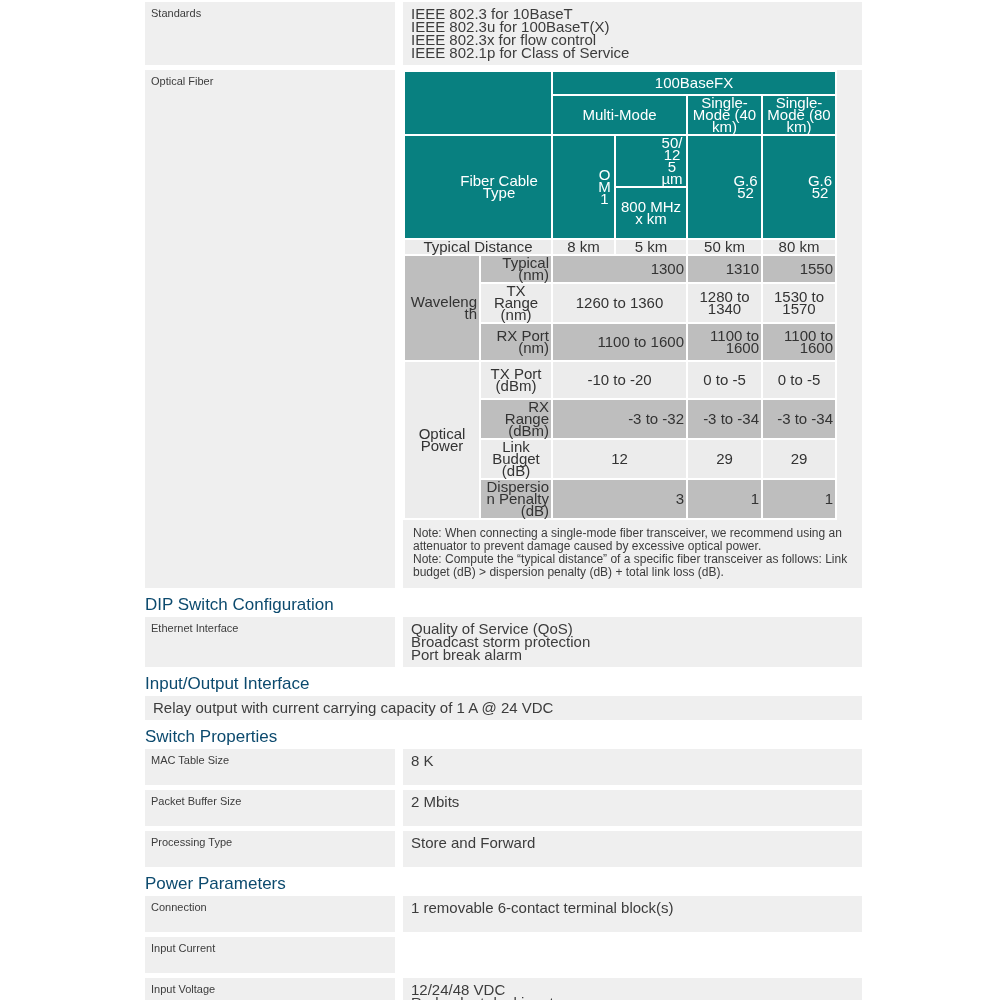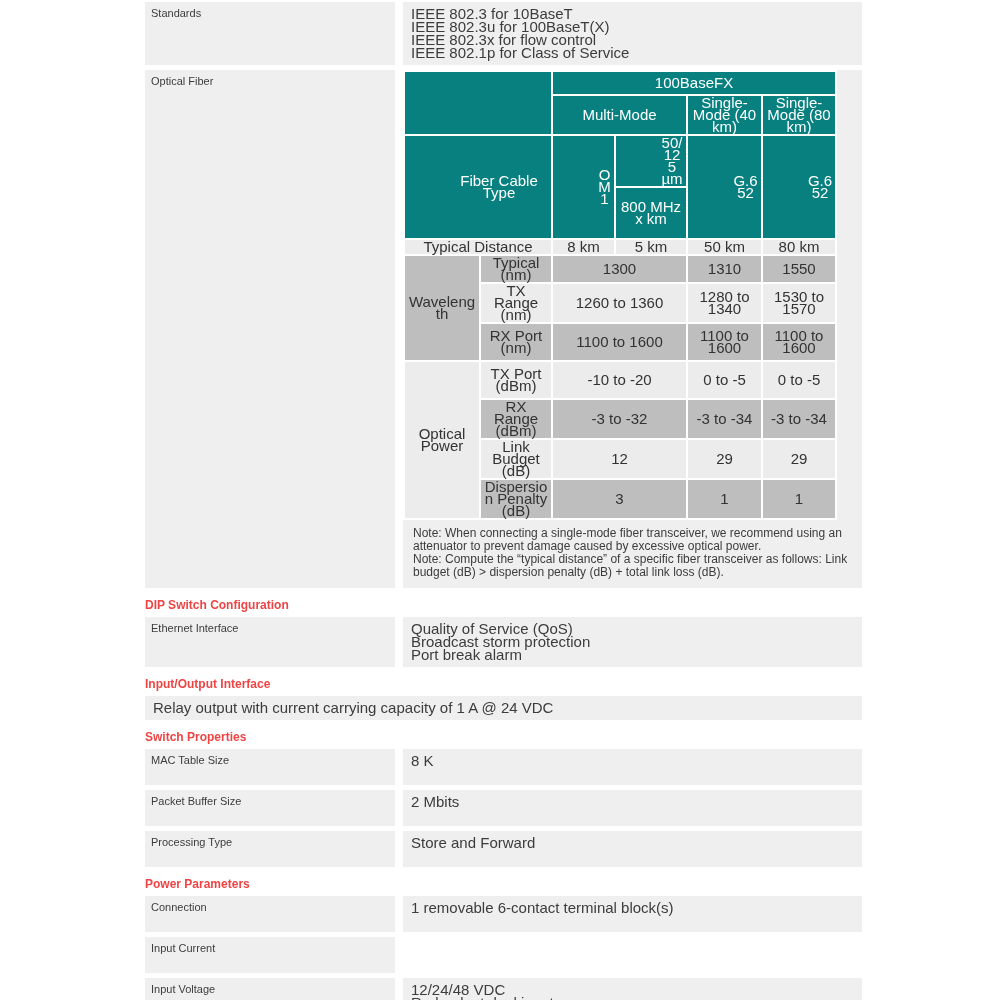--- a/index.html
+++ b/index.html
@@ -20,33 +20,33 @@
   .spec-label{
     width:250px;margin-right:8px;background:var(--row-bg);
     padding:5px 6px 18px 6px;font-size:11px;line-height:13px;flex-shrink:0;
   }
   .spec-value{
     flex:1;background:var(--row-bg);
     padding:5px 8px 6px 8px;font-size:15px;line-height:13px;white-space:pre-line;
   }
   .section-heading{
     margin:10px 0 5px 0;height:14px;line-height:14px;
-    font-size:12px;font-weight:bold;color:#ef4444;
+    font-size:17px;font-weight:normal;color:#0c4a6e;
   }
   
   .fiber-value{flex:1;background:var(--row-bg);padding:0;}
   table.fiber-table{
     border-collapse:separate;border-spacing:2px;table-layout:fixed;
     width:434px;background:#ffffff;font-size:15px;line-height:12px;
     color:#333333;text-align:center;
   }
   table.fiber-table td{padding:1px 2px;vertical-align:middle;word-wrap:break-word;}
   tr.row-teal td{background:var(--teal);color:#ffffff;}
   tr.row-light td{background:var(--light-cell);}
-  tr.row-gray td{background:var(--gray-cell);}
+  tr.row-gray td{background:var(--gray-cell);text-align:right;}
   tr.h1 td{height:22px;}
   tr.h2 td{height:36px;}
   tr.h3 td{height:28px;padding-left:44px;}
   tr.h4 td{height:50px;}
   tr.r-sm td{height:14px;}
   tr.r-md td{height:36px;}
   .fiber-note{
     padding:7px 10px 9px 10px;font-size:12px;line-height:13px;
     white-space:pre-line;background:var(--row-bg);
   }

